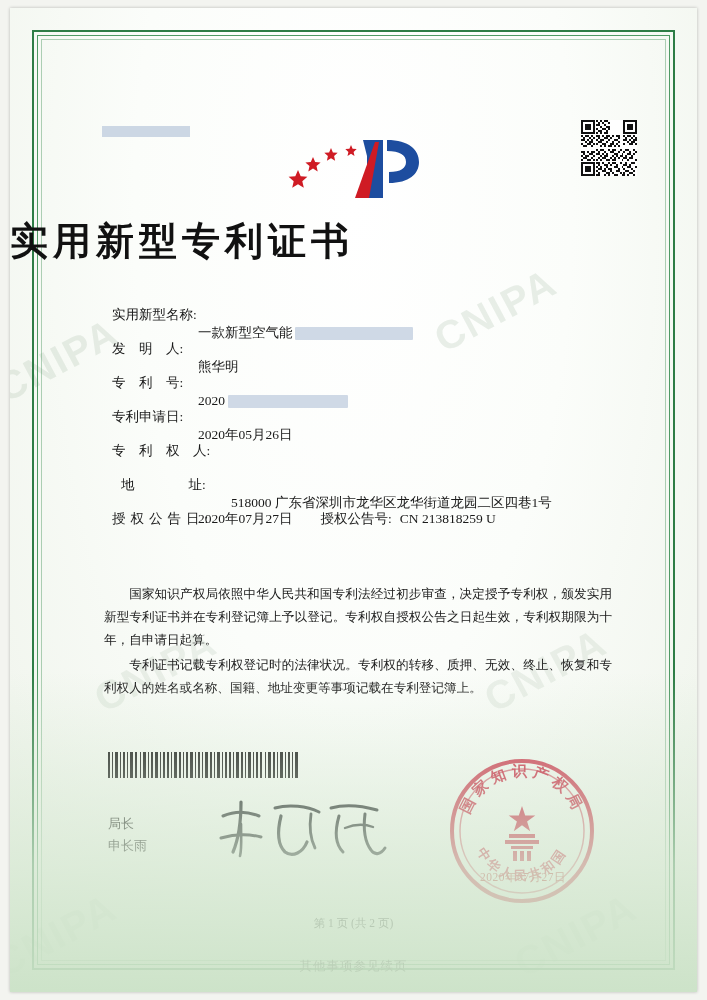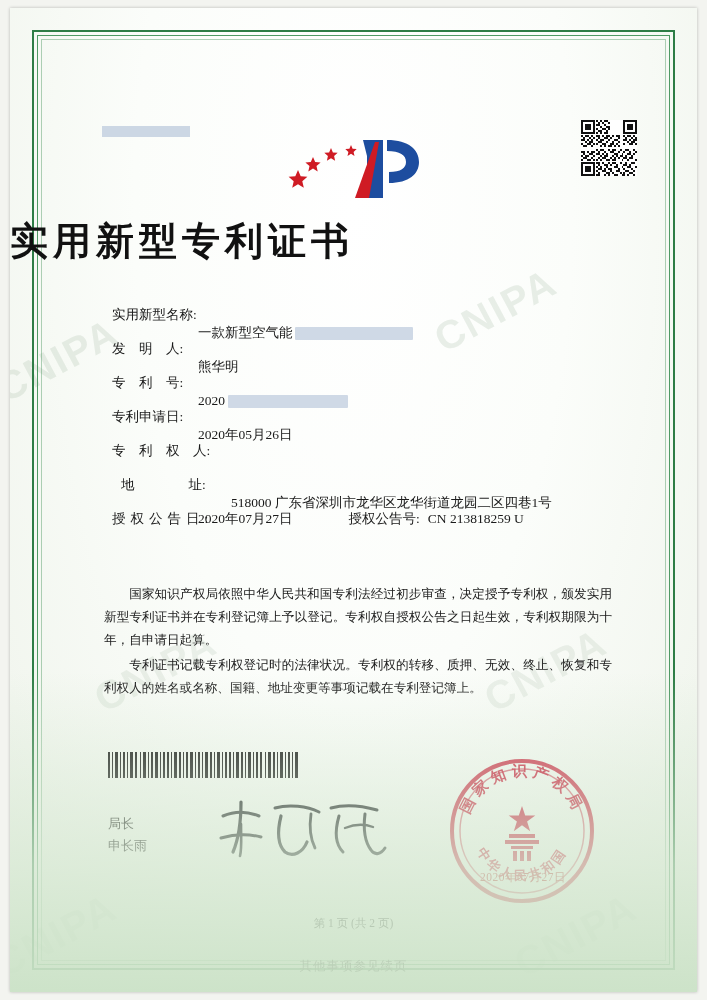--- a/index.html
+++ b/index.html
@@ -389,21 +389,21 @@
     </div>
 
     <div class="row">
       <div class="lab" style="flex:0 0 110px;width:110px;margin-left:9px;">地　　　　址:</div>
       <div class="val">518000  广东省深圳市龙华区龙华街道龙园二区四巷1号</div>
     </div>
 
     <div class="row2">
       <div class="lab2" style="flex:0 0 86px;">授权公告日:</div>
       <div class="val-sm">2020年07月27日</div>
-      <div class="mid-lab" style="margin-left:56px;">授权公告号:</div>
+      <div class="mid-lab" style="margin-left:28px;">授权公告号:</div>
       <div class="val-sm" style="margin-left:8px;">CN 213818259 U</div>
     </div>
   </div>
 
   <div id="body">
     <p>国家知识产权局依照中华人民共和国专利法经过初步审查，决定授予专利权，颁发实用新型专利证书并在专利登记簿上予以登记。专利权自授权公告之日起生效，专利权期限为十年，自申请日起算。</p>
     <p>专利证书记载专利权登记时的法律状况。专利权的转移、质押、无效、终止、恢复和专利权人的姓名或名称、国籍、地址变更等事项记载在专利登记簿上。</p>
   </div>
 
   <div id="barcode">

